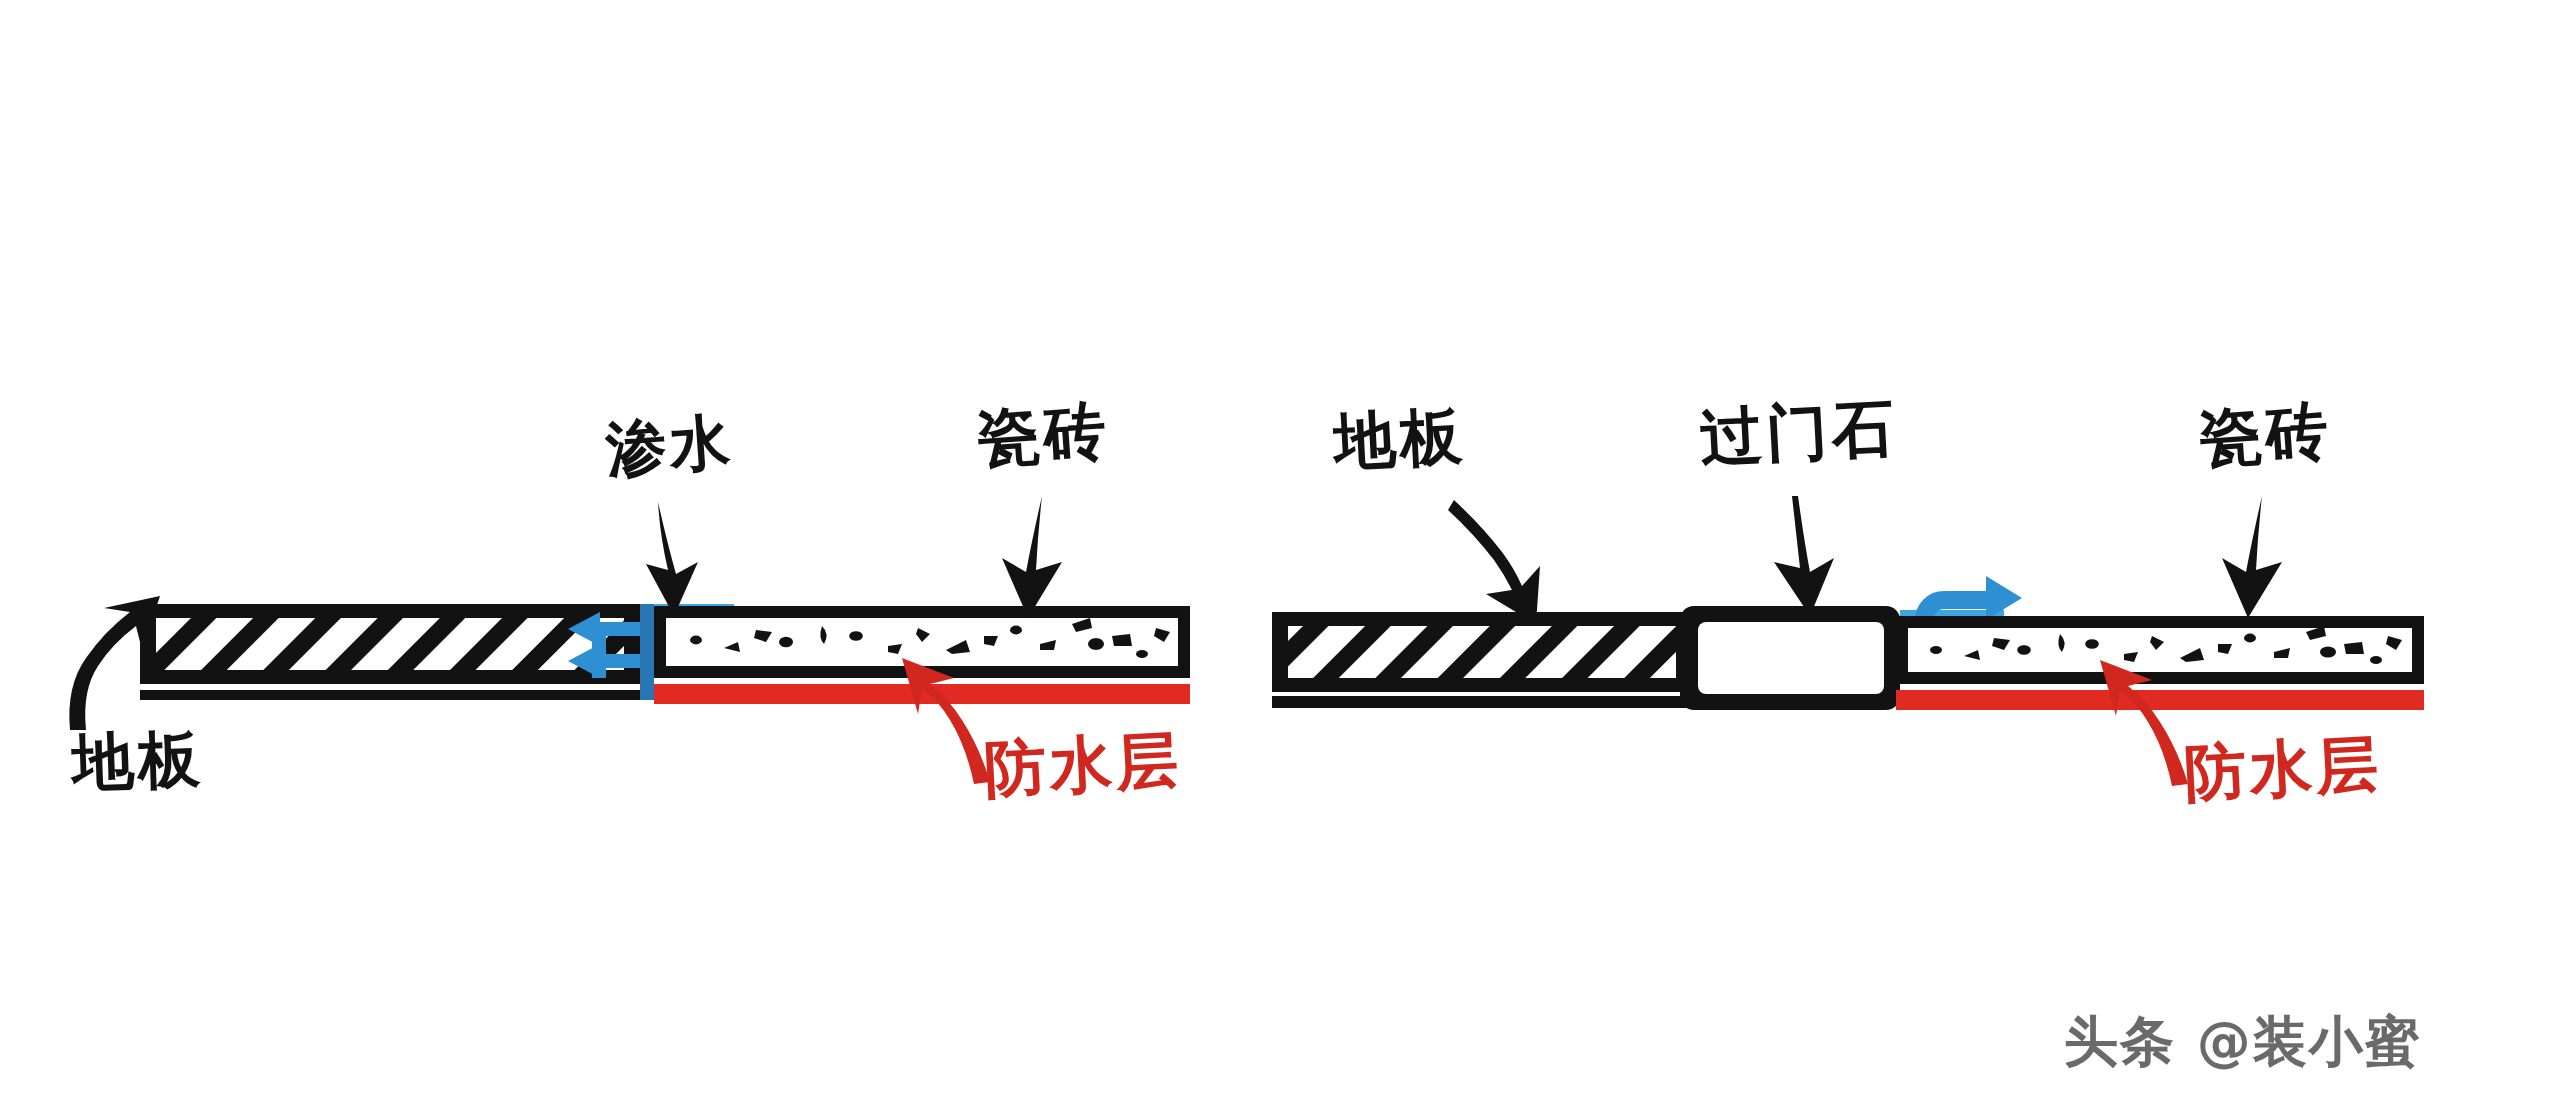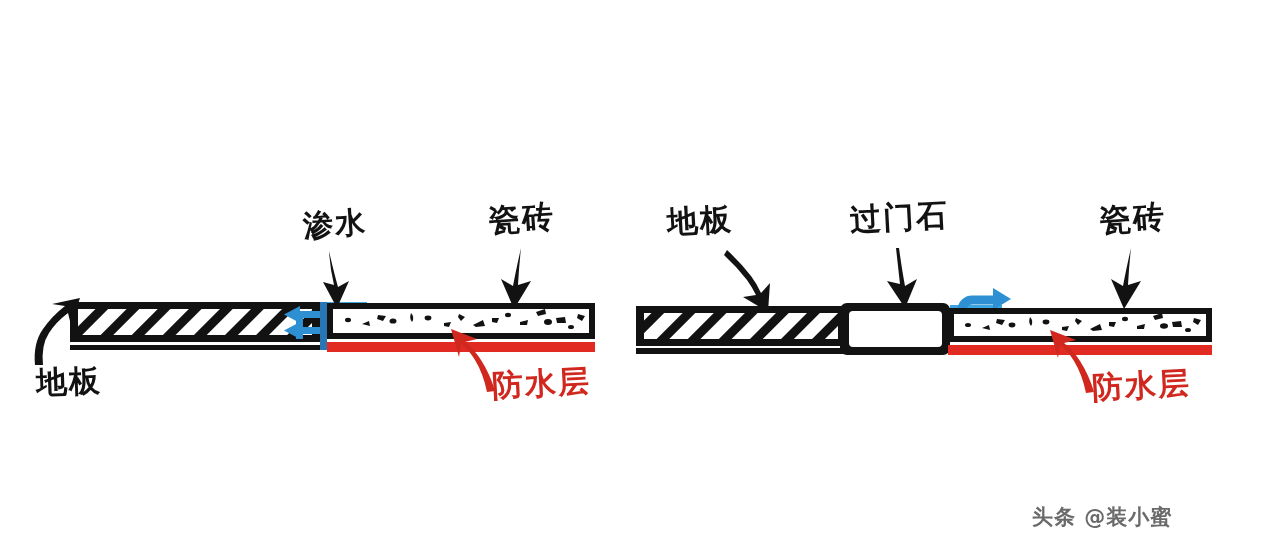--- a/index.html
+++ b/index.html
@@ -38,21 +38,21 @@
 
   .lbl-floor-r   { left: 667px; top: 205px; font-size: 31px; transform: rotate(-3deg); }
   .lbl-stone-r   { left: 850px; top: 202px; font-size: 31px; transform: rotate(-3deg); }
   .lbl-tile-r    { left: 1100px; top: 203px; font-size: 31px; transform: rotate(-4deg); }
   .lbl-wp-r      { left: 1092px; top: 370px; font-size: 31px; transform: rotate(-3deg); }
 
   .watermark {
     position: absolute;
     left: 1032px;
     top: 503px;
-    font-size: 21px;
+    font-size: 27px;
     font-weight: 700;
     color: #4a4a4a;
     opacity: 0.82;
     letter-spacing: 1px;
     font-family: "DejaVu Sans", sans-serif;
     white-space: nowrap;
   }
   svg { display: block; }
 </style>
 </head>

